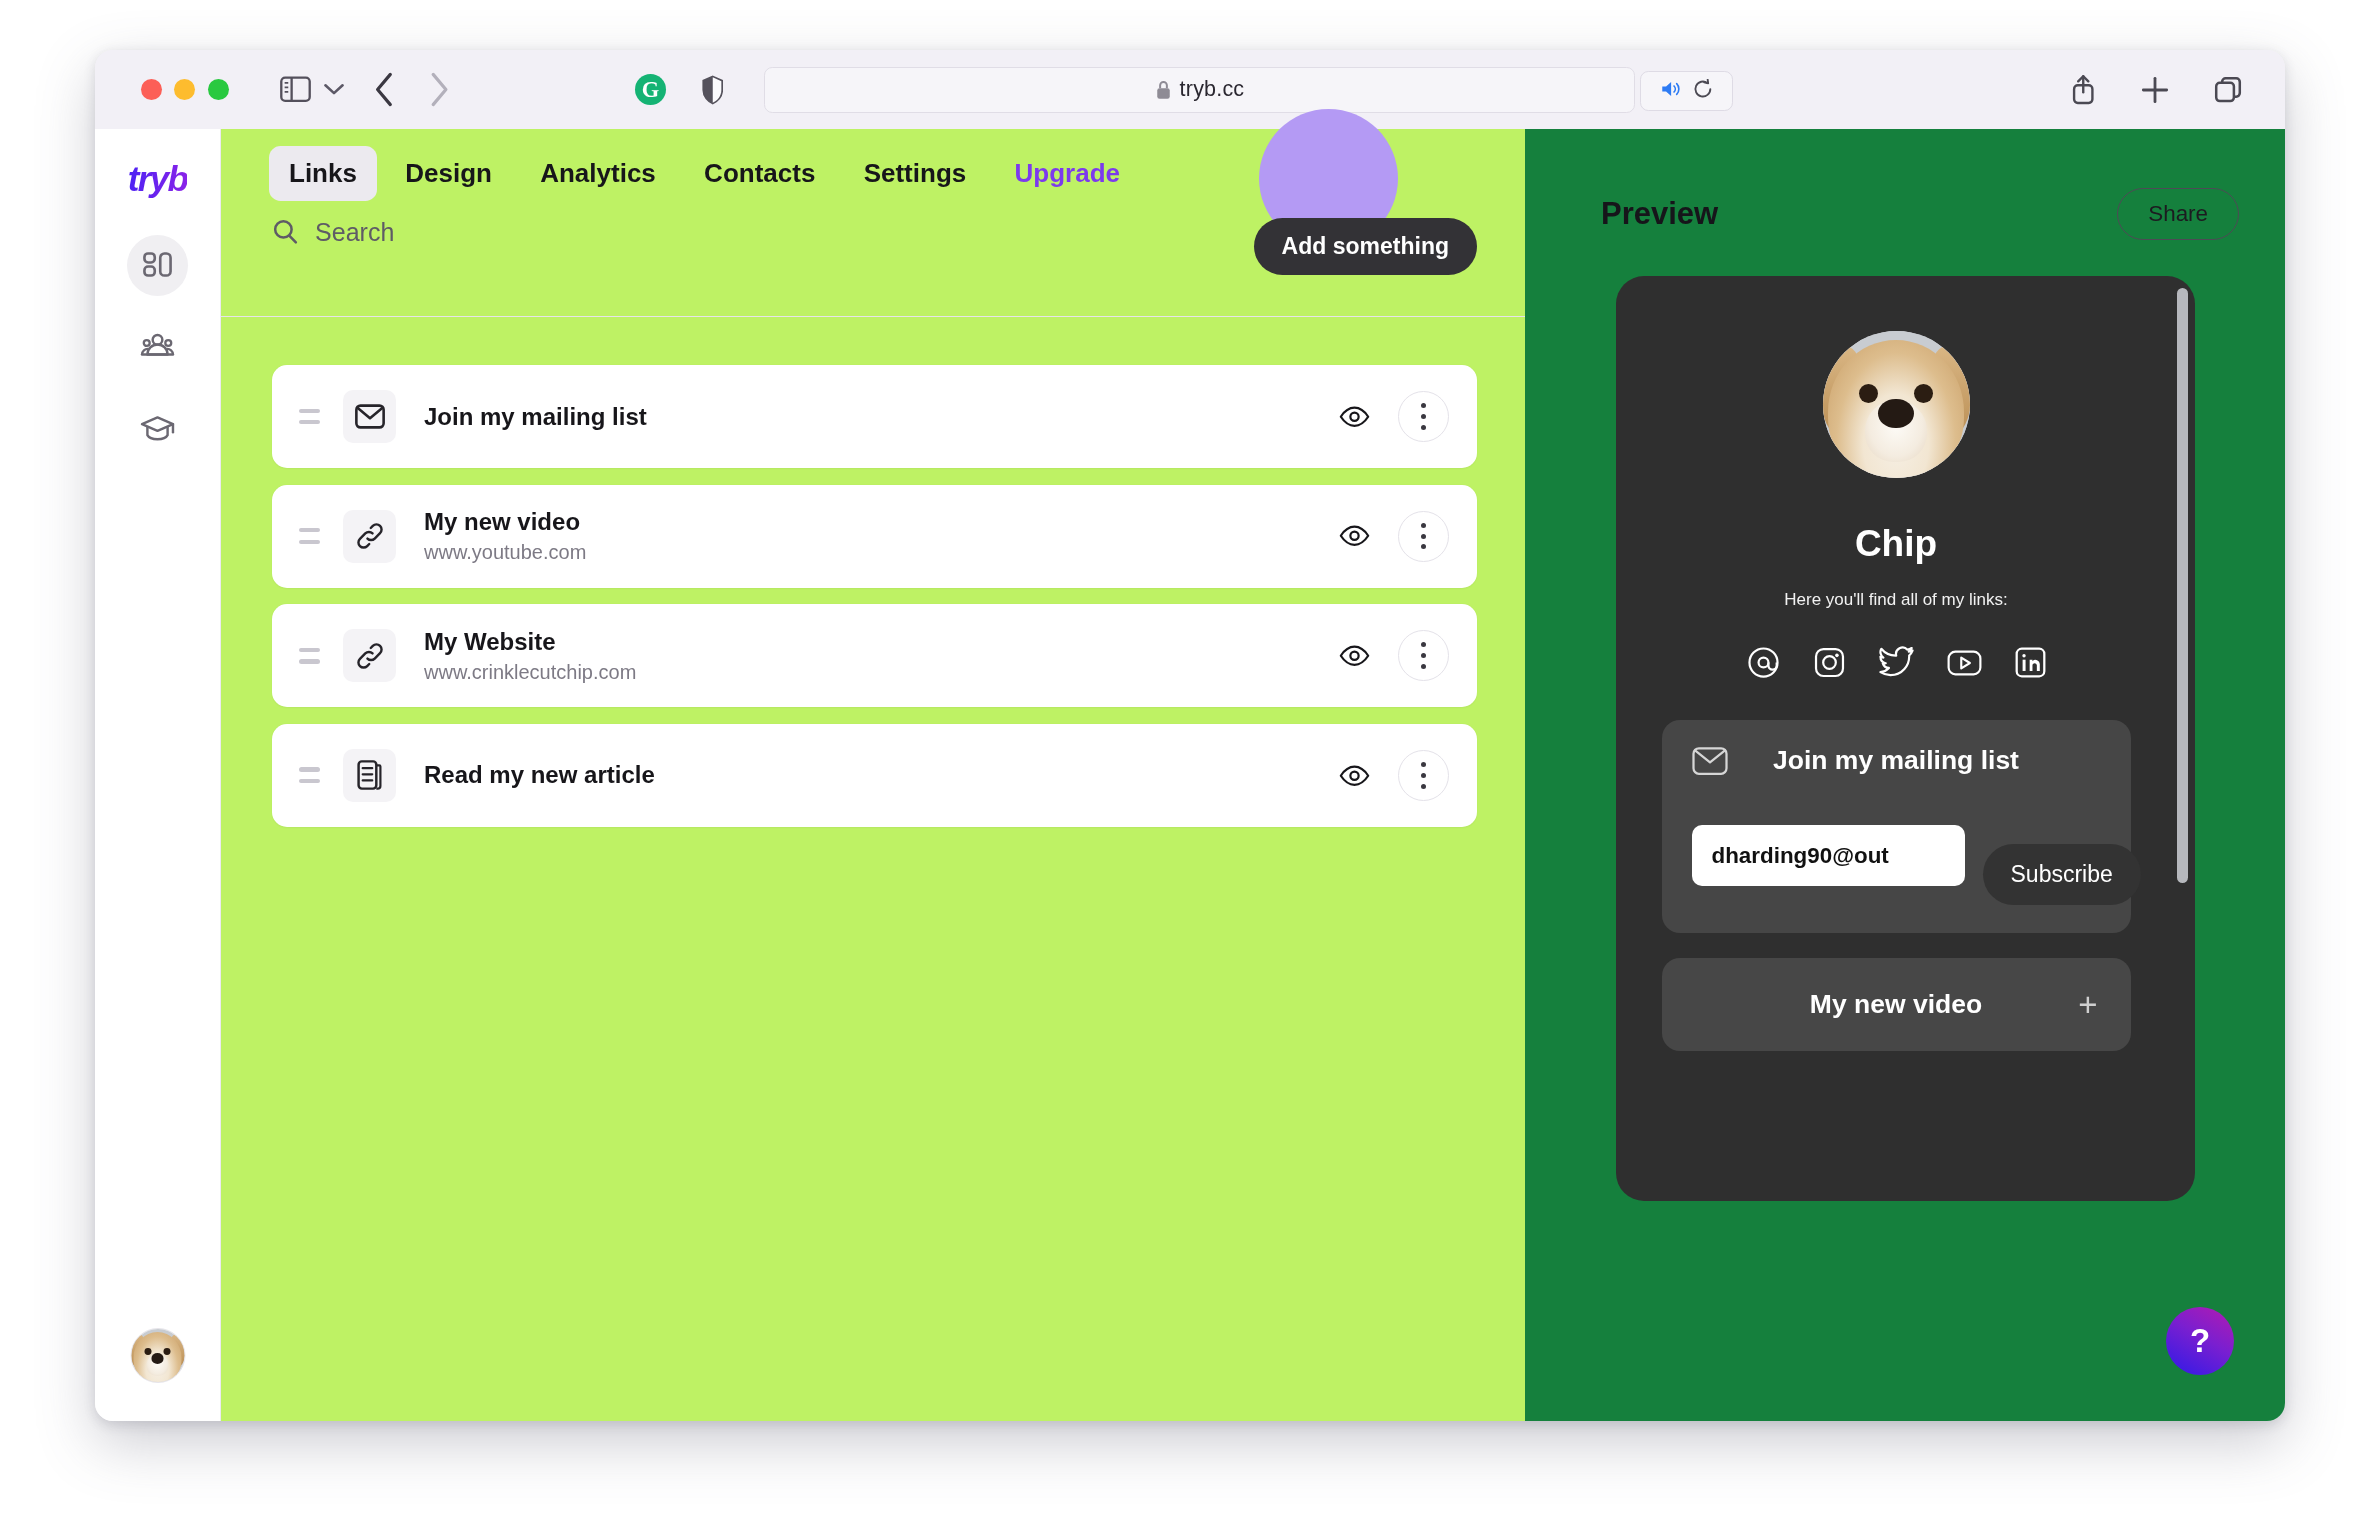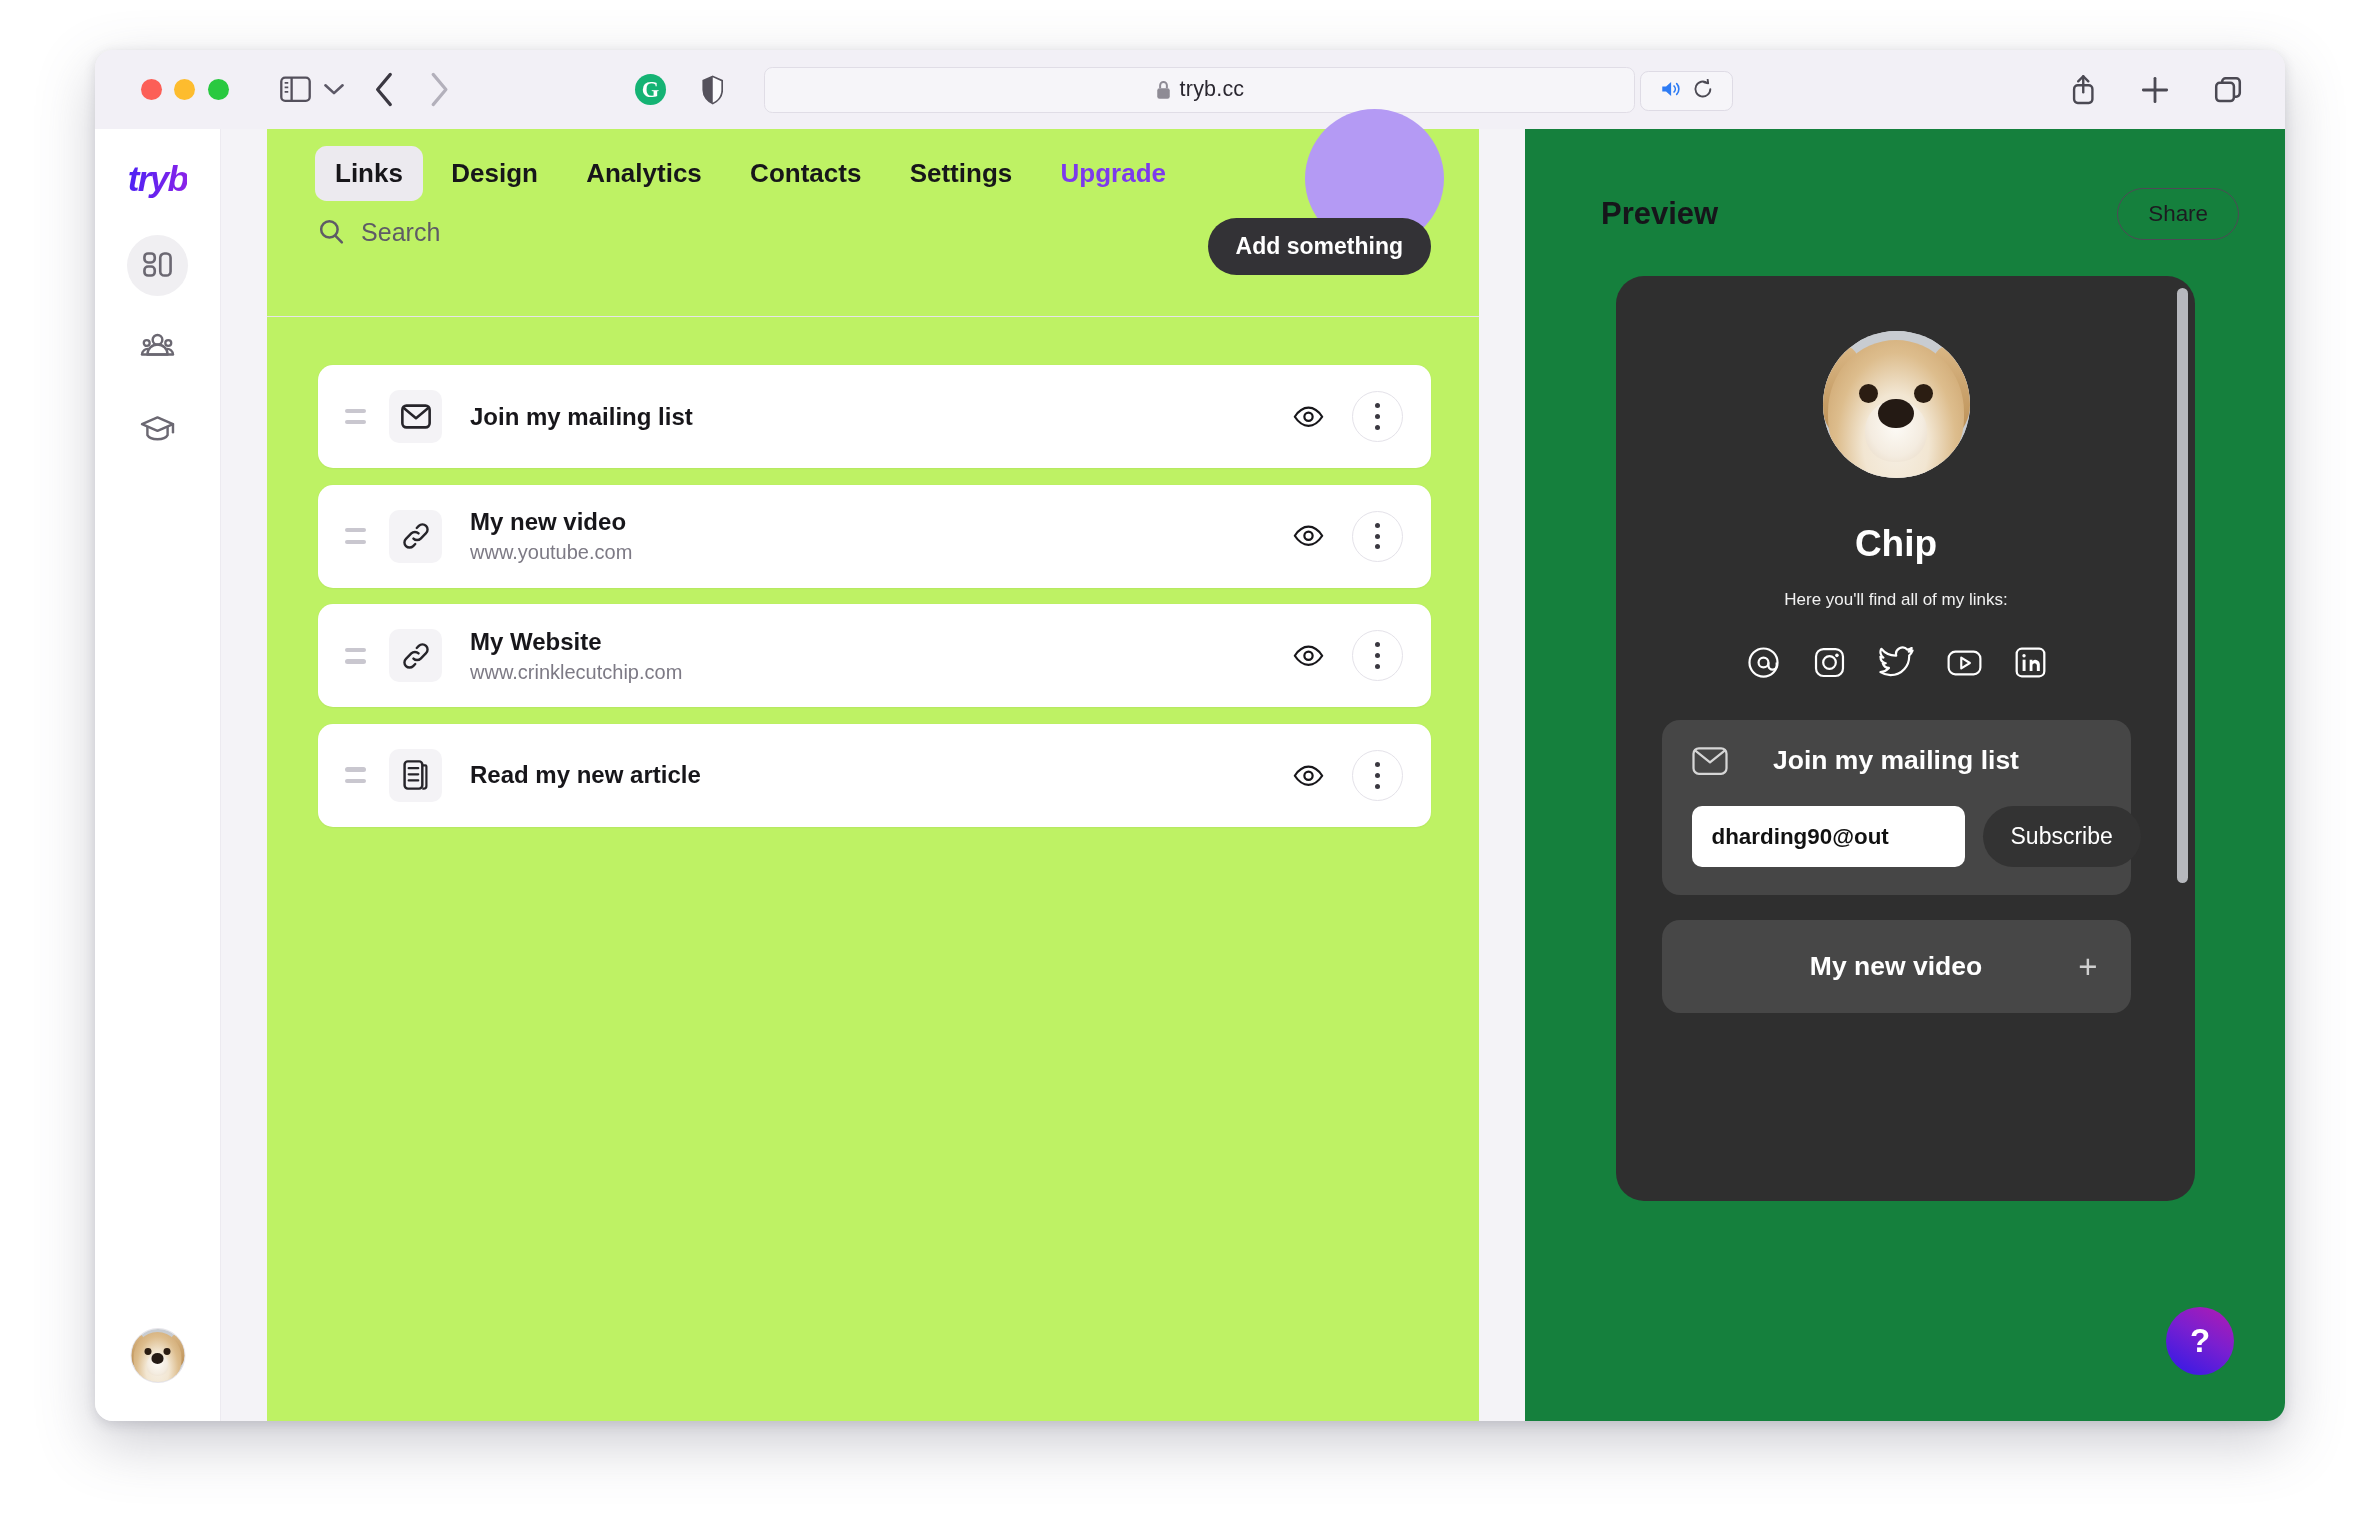--- a/index.html
+++ b/index.html
@@ -68,21 +68,21 @@
     position: absolute; right: -99px; top: 3.3px;
     width: 93px; height: 40px;
     border: 1.2px solid #dedbe5; border-radius: 8.3px;
     display: flex; align-items: center; justify-content: center; gap: 10px;
     background: #f6f5f9;
   }
 
   #tb-right { margin-left: auto; display: flex; align-items: center; gap: 45px; padding-right: 15px; }
 
   
-  #app { flex: 1; display: flex; min-height: 0; gap: 46px; }
+  #app { flex: 1; display: flex; min-height: 0; }
 
   
   #rail {
     width: 126px; flex: 0 0 126px;
     background: #ffffff;
     border-right: 0.8px solid #eceaf0;
     display: flex; flex-direction: column; align-items: center;
     padding-top: 30px;
     position: relative;
   }
@@ -236,20 +236,21 @@
     background: #fff; border: none; border-radius: 10px;
     height: 61px; width: 273px; padding: 0 20px;
     font-size: 22.4px; font-weight: 600; color: #111;
     font-family: "Liberation Sans", sans-serif; outline: none;
   }
   #subscribe-btn {
     background: #333333; color: #fff; border: none;
     border-radius: 827px; height: 61px; padding: 0 28px;
     font-size: 23px; font-weight: 500;
     font-family: "Liberation Sans", sans-serif;
+    margin-top: 38px;
   }
 
   #video-btn {
     margin-top: 25px; width: 100%; height: 93px;
     background: #474747; border-radius: 18px;
     display: flex; align-items: center; justify-content: center;
     position: relative; color: #fff; font-size: 26.5px; font-weight: 600;
   }
   #video-plus { position: absolute; right: 33px; color: #cfcfcf; font-size: 33px; font-weight: 300; line-height: 1; }
 

